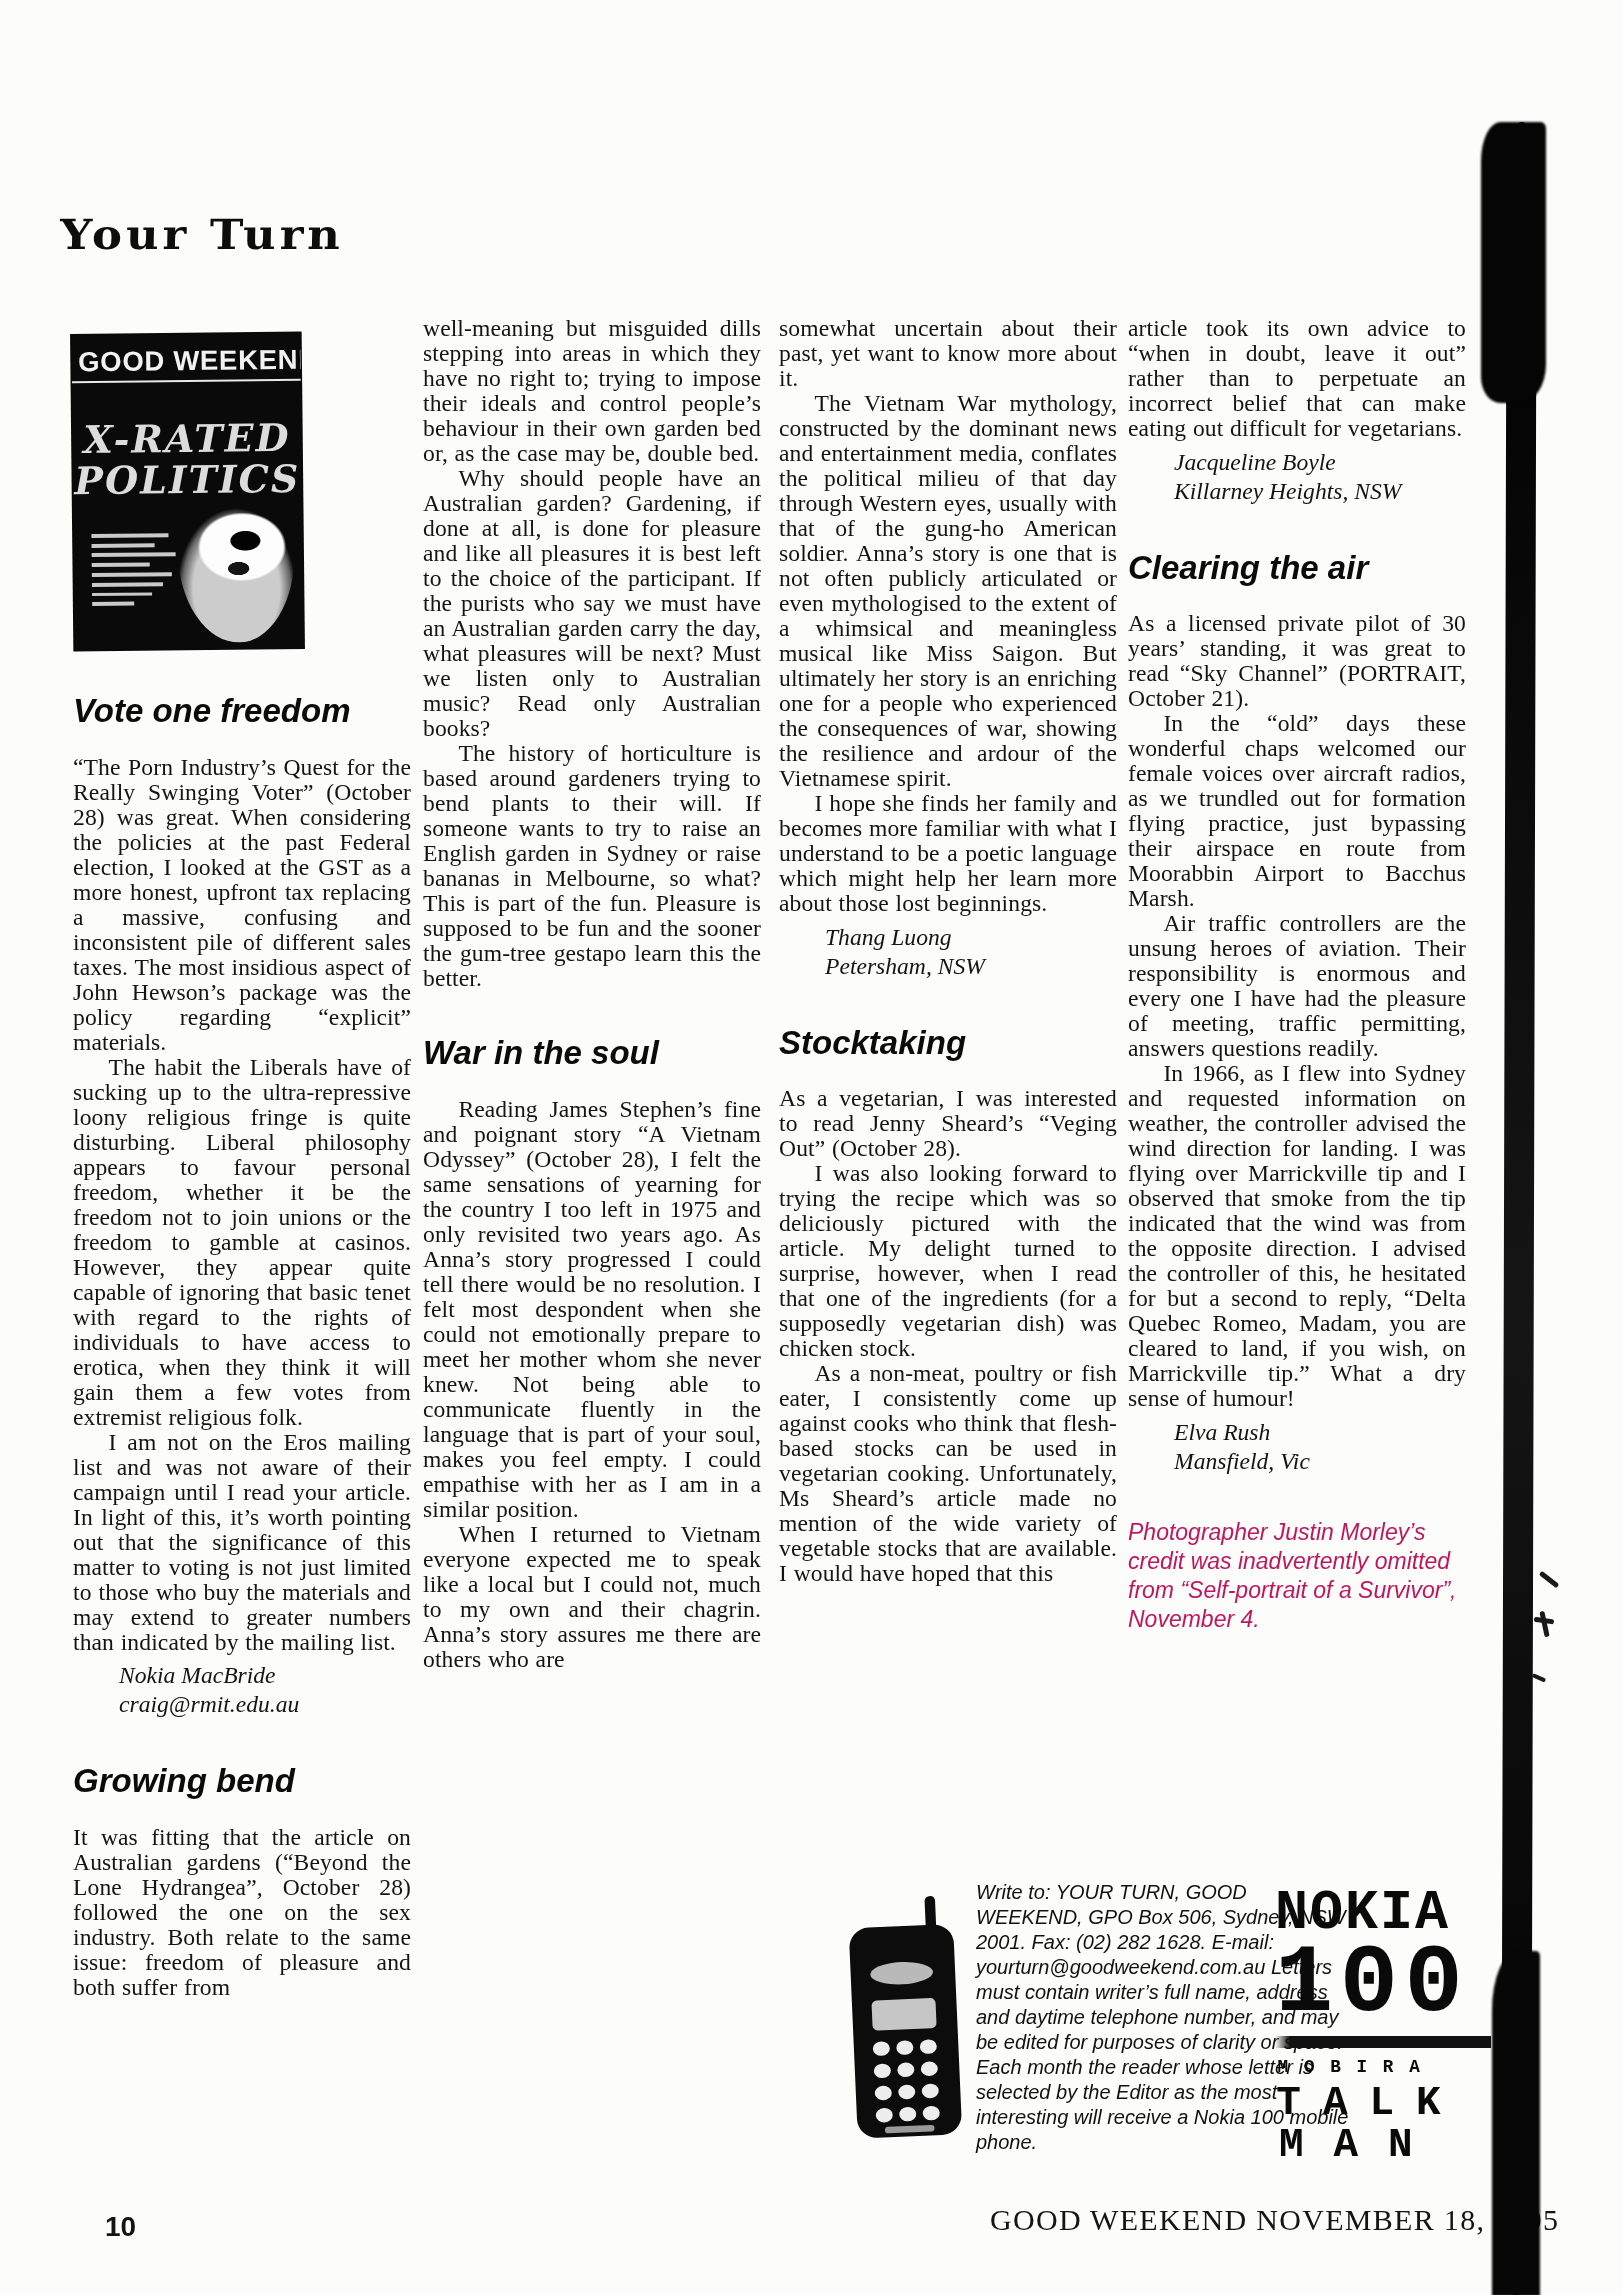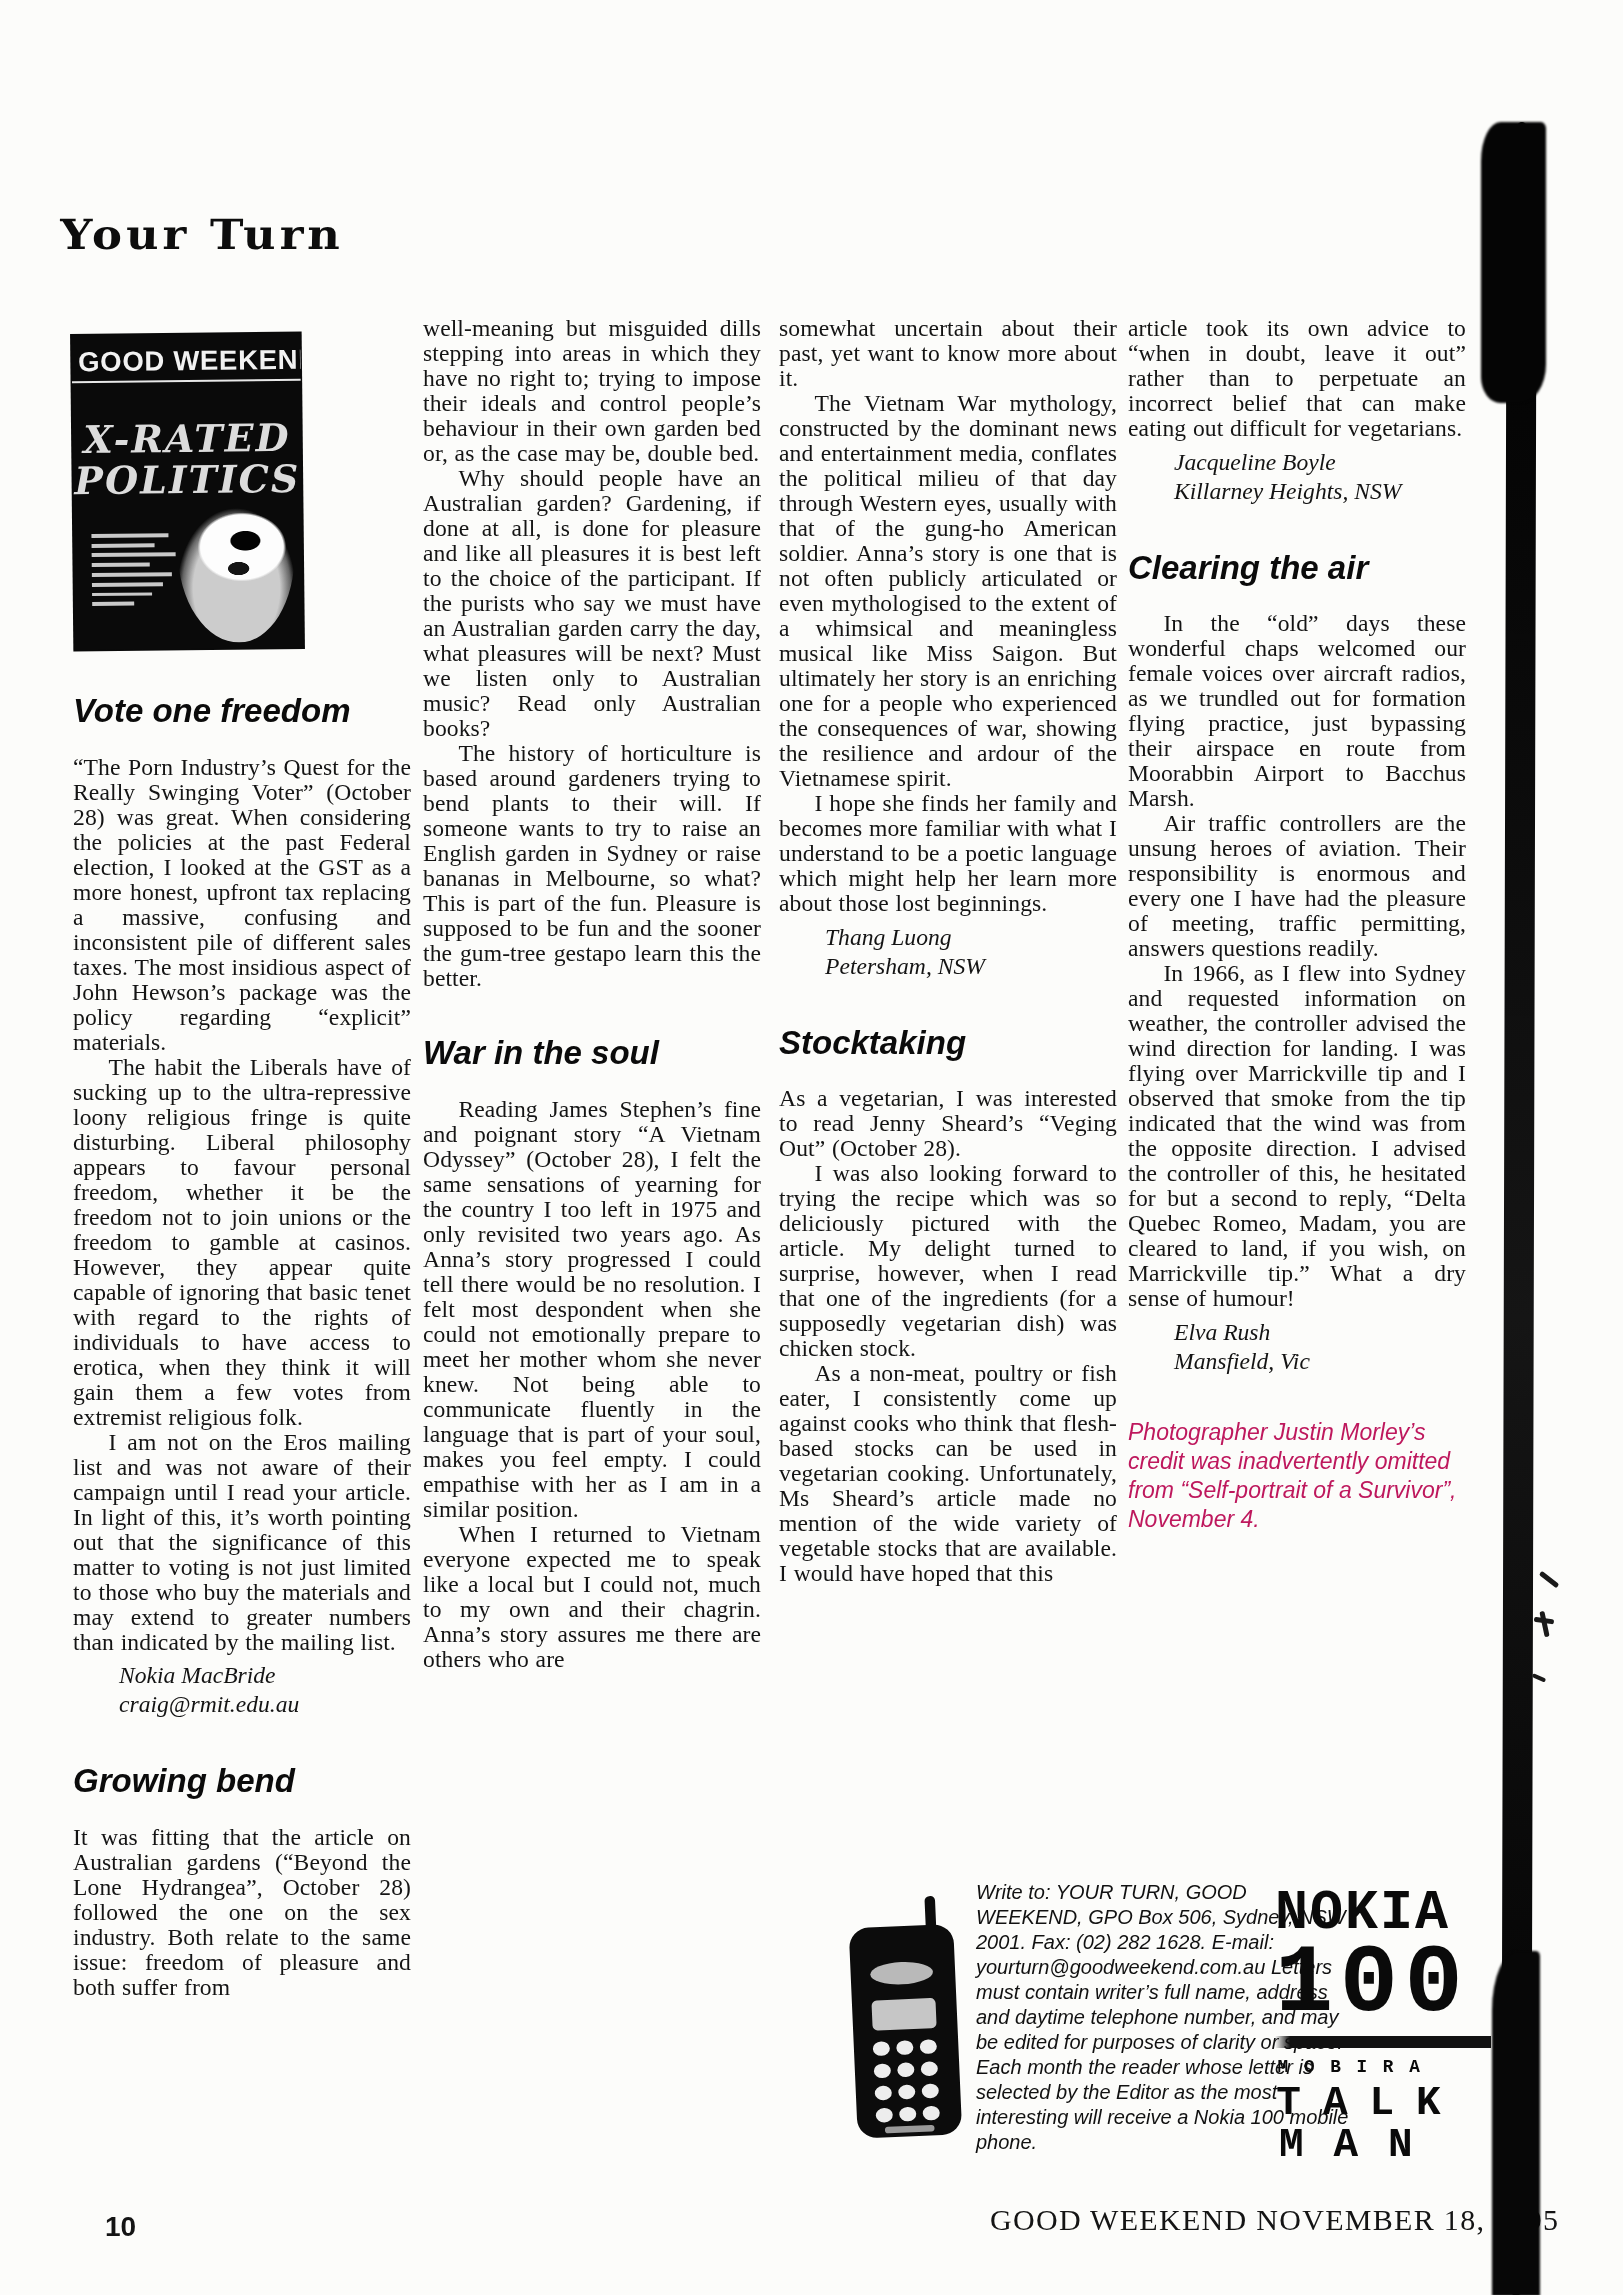--- a/index.html
+++ b/index.html
@@ -185,20 +185,21 @@
   </div>
 
   <div class="col col4">
     <div>
         <p class="para">article took its own advice to “when in doubt, leave it out” rather than to perpetuate an incorrect belief that can make eating out difficult for vegetarians.</p>
         <div class="sig">
           <div>Jacqueline Boyle</div>
           <div>Killarney Heights, NSW</div>
         </div>
         <h2 class="heading">Clearing the air</h2>
+        <p class="para">As a licensed private pilot of 30 years’ standing, it was great to read “Sky Channel” (PORTRAIT, October 21).</p>
         <p class="para indent">In the “old” days these wonderful chaps welcomed our female voices over aircraft radios, as we trundled out for formation flying practice, just bypassing their airspace en route from Moorabbin Airport to Bacchus Marsh.</p>
         <p class="para indent">Air traffic controllers are the unsung heroes of aviation. Their responsibility is enormous and every one I have had the pleasure of meeting, traffic permitting, answers questions readily.</p>
         <p class="para indent">In 1966, as I flew into Sydney and requested information on weather, the controller advised the wind direction for landing. I was flying over Marrickville tip and I observed that smoke from the tip indicated that the wind was from the opposite direction. I advised the controller of this, he hesitated for but a second to reply, “Delta Quebec Romeo, Madam, you are cleared to land, if you wish, on Marrickville tip.” What a dry sense of humour!</p>
         <div class="sig">
           <div>Elva Rush</div>
           <div>Mansfield, Vic</div>
         </div>
         <p class="note">Photographer Justin Morley’s credit was inadvertently omitted from “Self-portrait of a Survivor”, November 4.</p>
       </div>
   </div>

